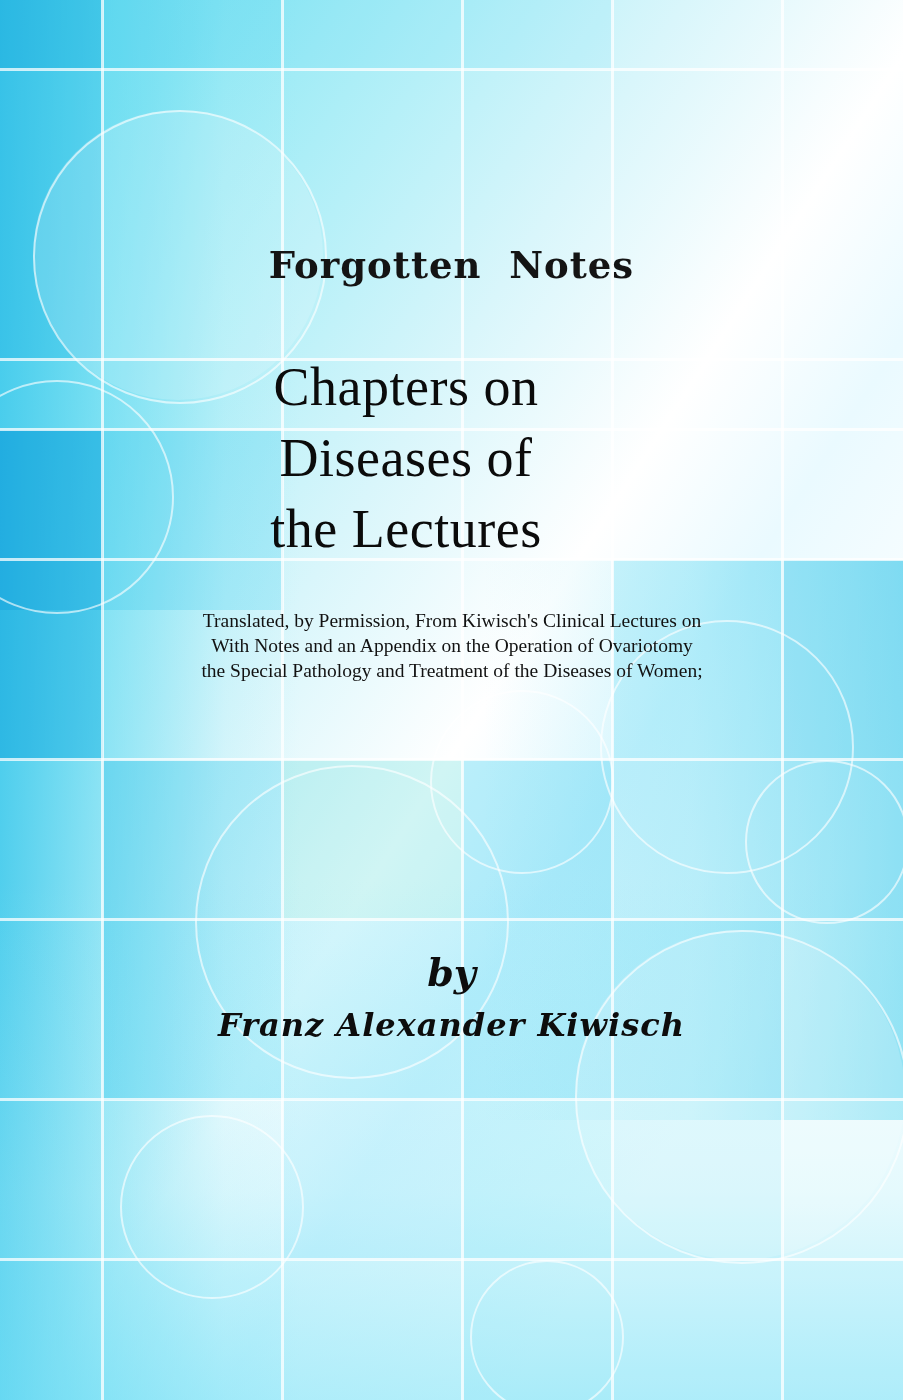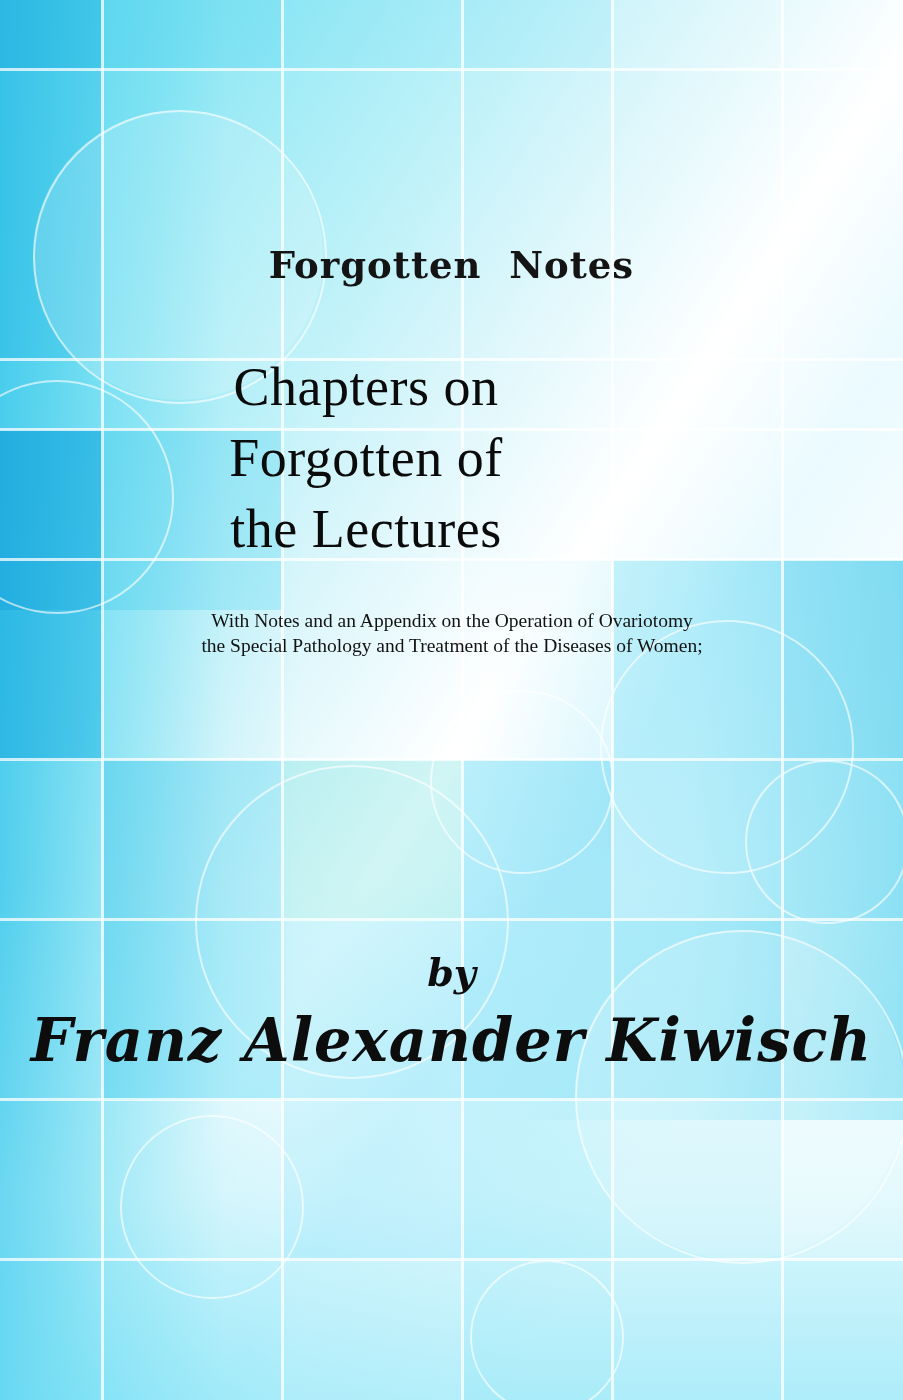--- a/index.html
+++ b/index.html
@@ -120,20 +120,21 @@
     position: absolute;
     top: 352px;
     left: 0;
     width: 732px;
     text-align: center;
     color: #0b0b0b;
     font-family: "Liberation Serif", serif;
     font-size: 54px;
     line-height: 71px;
     letter-spacing: 0.5px;
+    padding-left: 40px;
   }
   .title .ln {
     display: block;
   }
 
   .subtitle {
     position: absolute;
     top: 608px;
     left: 132px;
     width: 640px;
@@ -161,21 +162,21 @@
   .author {
     position: absolute;
     top: 1006px;
     left: 0;
     width: 903px;
     text-align: center;
     color: #0d0d0d;
     font-family: "DejaVu Serif", serif;
     font-style: italic;
     font-weight: 700;
-    font-size: 59px;
+    font-size: 32px;
     letter-spacing: 1px;
   }
 </style>
 </head>
 <body>
 
 <div class="cover">
 
   <div class="bg-base"></div>
   <div class="bg-tint-left"></div>
@@ -234,25 +235,26 @@
     <div class="gl-h" style="top:1098px;"></div>
     <div class="gl-h" style="top:1258px;"></div>
   </div>
 
   <div class="content">
 
     <div class="imprint">Forgotten  Notes</div>
 
     <div class="title">
       <span class="ln">Chapters on</span>
-      <span class="ln">Forgotten of</span>
+      <span class="ln">Diseases of</span>
       <span class="ln">the Lectures</span>
     </div>
 
     <div class="subtitle">
+      <span class="sl">Translated, by Permission, From Kiwisch's Clinical Lectures on</span>
       <span class="sl">With Notes and an Appendix on the Operation of Ovariotomy</span>
       <span class="sl">the Special Pathology and Treatment of the Diseases of Women;</span>
     </div>
 
     <div class="byword">by</div>
 
     <div class="author">Franz Alexander Kiwisch</div>
 
   </div>
 </div>

